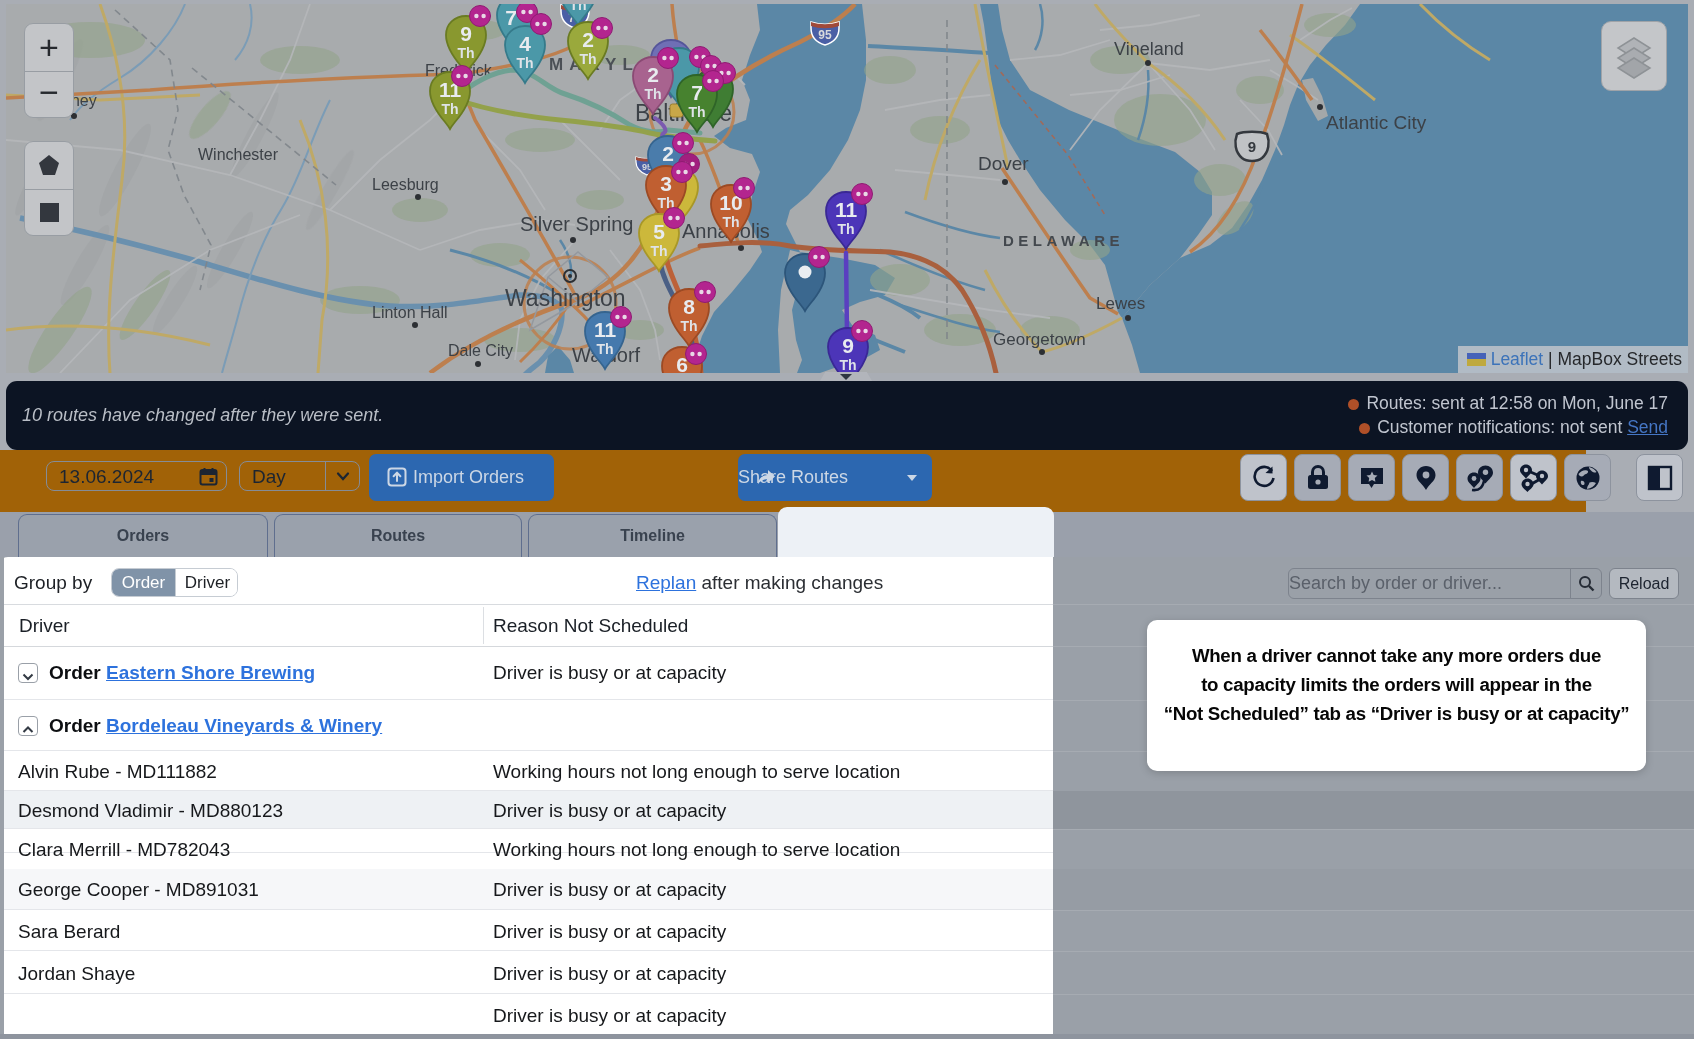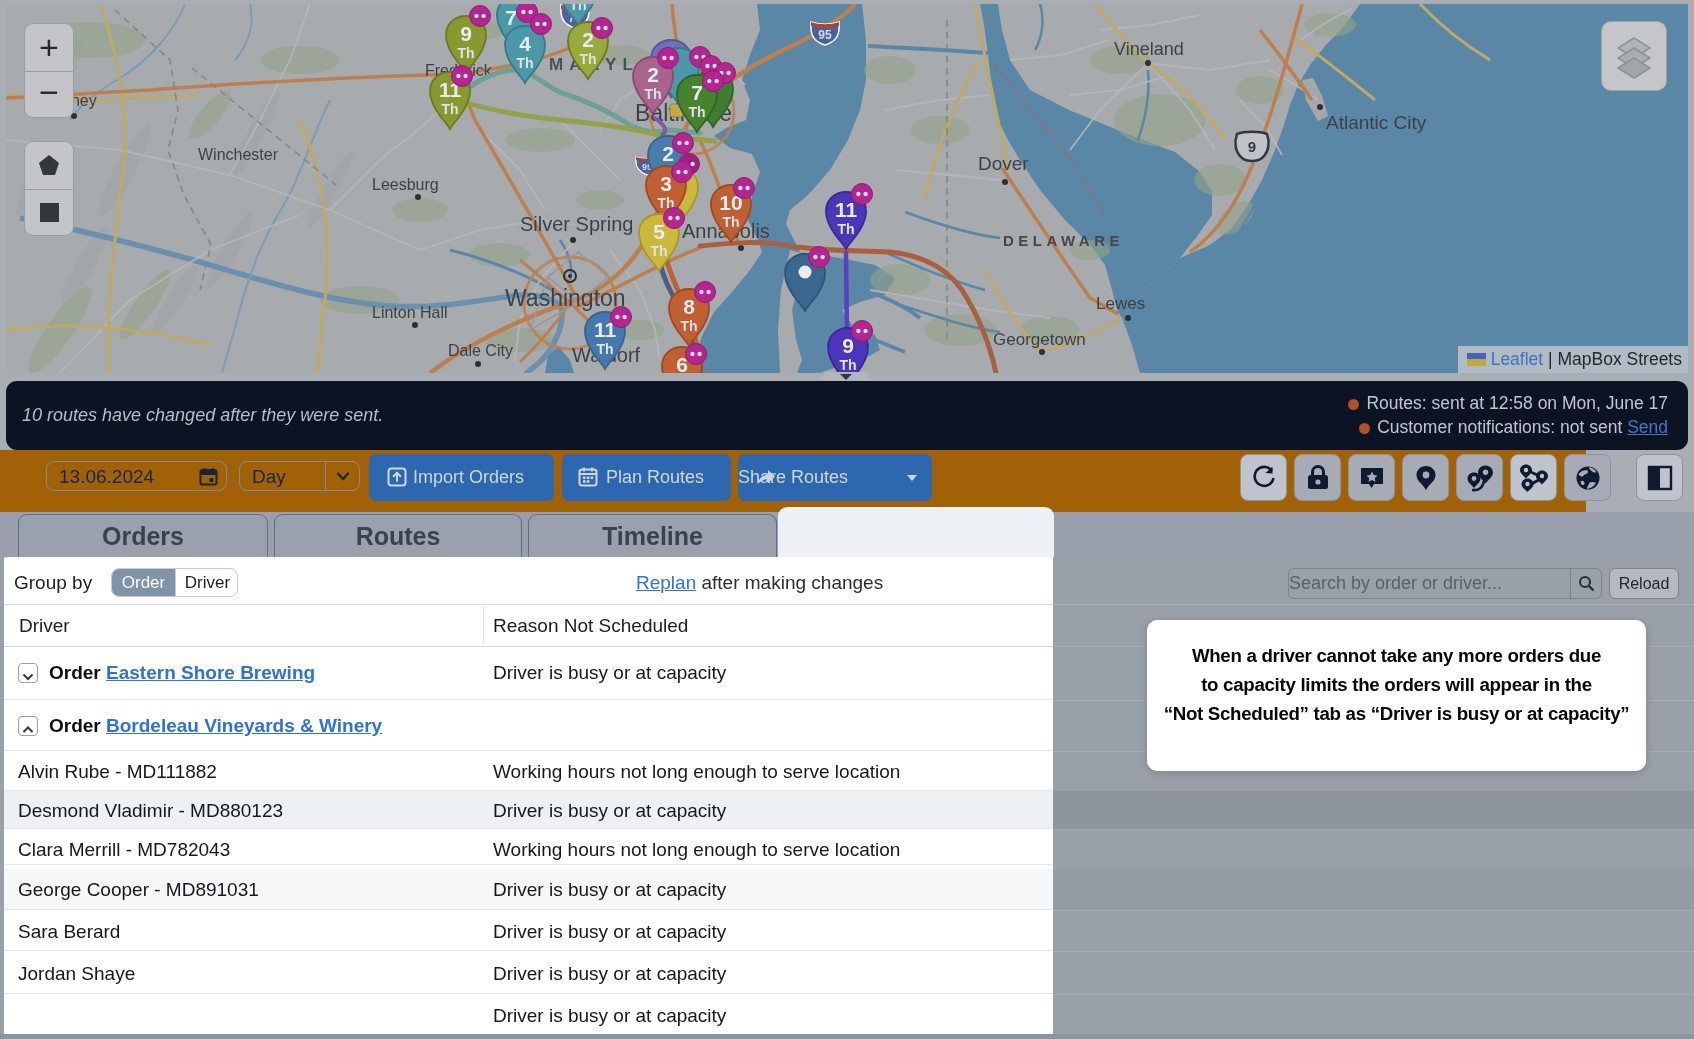--- a/index.html
+++ b/index.html
@@ -17,21 +17,21 @@
 
   
   #toolbar { left:0; top:450px; width:1586px; height:62px; background:#a16207; }
   .tb-input { position:absolute; top:11px; height:30px; border:1px solid #858c97; border-radius:8px; color:#1c2532; font-size:19px; line-height:29px; }
   .btn-blue { position:absolute; top:4px; height:47px; background:#2c67b0; border-radius:7px; color:#ccd7e5; font-size:18px; line-height:47px; text-align:left; }
   .icon-btn { position:absolute; top:4px; width:47px; height:47px; border:1px solid #8d939e; border-radius:8px; }
   .icon-btn svg { position:absolute; left:50%; top:50%; transform:translate(-50%,-50%); }
 
   
   #tabsrow { left:0; top:512px; width:1694px; height:45px; background:#9aa0ab; }
-  .tab { position:absolute; top:2px; height:43px; background:#9aa1ac; border:1px solid #5f6e8e; border-bottom:none; border-radius:9px 9px 0 0; color:#39424f; font-weight:bold; font-size:25px; text-align:center; line-height:42px; }
+  .tab { position:absolute; top:2px; height:43px; background:#9aa1ac; border:1px solid #5f6e8e; border-bottom:none; border-radius:9px 9px 0 0; color:#39424f; font-weight:bold; font-size:16px; text-align:center; line-height:42px; }
   #tab-halo { position:absolute; left:778px; top:-5px; width:276px; height:50px; background:#edf1f6; border-radius:9px 9px 0 0; }
   #tab-active { position:absolute; left:784px; top:1px; width:251px; height:44px; background:#ffffff; border-radius:9px 9px 0 0; color:#101826; font-weight:bold; font-size:19px; text-align:center; line-height:44px; }
 
   
   #panel { left:0; top:557px; width:1053px; height:477px; background:#ffffff; border-radius:8px 0 0 0; font-size:19px; color:#16181b; }
   .row { position:absolute; left:0; width:1053px; border-bottom:1px solid #e4e6ea; }
   .c1 { position:absolute; left:18px; }
   .c2 { position:absolute; left:493px; }
   a.lnk { color:#2d72dd; font-weight:bold; text-decoration:underline; }
   .chev { position:absolute; left:18px; width:20px; height:20px; border:1.5px solid #9aa0a8; border-radius:4px; color:#333a44; text-align:center; }
@@ -540,33 +540,20 @@
         <path d="M2 2.5 L7 8 L12 2.5" fill="none" stroke="#1c2532" stroke-width="2.2" stroke-linecap="round"></path>
       </svg>
     <div style="position:absolute;right:33px;top:0px;width:1px;height:28px;background:#858c97;"></div>
   </div>
   <div class="btn-blue" style="left:369px;width:185px;padding-left:44px;">Import Orders
     <svg style="position:absolute;left:18px;top:13px;" width="20" height="20" viewBox="0 0 20 20">
         <rect x="1.5" y="1.5" width="17" height="17" rx="3" fill="none" stroke="#ccd7e5" stroke-width="2"></rect>
         <path d="M10 14 V6 M6.6 9.2 L10 5.6 L13.4 9.2" fill="none" stroke="#ccd7e5" stroke-width="2" stroke-linecap="round" stroke-linejoin="round"></path>
       </svg>
   </div>
-  <div class="btn-blue" style="left:562px;width:169px;padding-left:44px;">Plan Routes
-    <svg style="position:absolute;left:16px;top:13px;" width="20" height="20" viewBox="0 0 20 20">
-        <rect x="1.5" y="2.5" width="17" height="16" rx="2.5" fill="none" stroke="#ccd7e5" stroke-width="2"></rect>
-        <line x1="1.5" y1="7" x2="18.5" y2="7" stroke="#ccd7e5" stroke-width="2"></line>
-        <line x1="6" y1="0.5" x2="6" y2="4.5" stroke="#ccd7e5" stroke-width="2"></line>
-        <line x1="14" y1="0.5" x2="14" y2="4.5" stroke="#ccd7e5" stroke-width="2"></line>
-        <rect x="5" y="9.5" width="2.6" height="2.6" fill="#ccd7e5"></rect>
-        <rect x="8.8" y="9.5" width="2.6" height="2.6" fill="#ccd7e5"></rect>
-        <rect x="12.6" y="9.5" width="2.6" height="2.6" fill="#ccd7e5"></rect>
-        <rect x="5" y="13.2" width="2.6" height="2.6" fill="#ccd7e5"></rect>
-        <rect x="8.8" y="13.2" width="2.6" height="2.6" fill="#ccd7e5"></rect>
-      </svg>
-  </div>
   <div class="btn-blue" style="left:738px;width:194px;">Share Routes
     <svg style="position:absolute;left:17px;top:13px;" width="22" height="20" viewBox="0 0 22 20">
         <path d="M13 3 L20 9.5 L13 16 L13 12.3 C8 12.3 5 14 2.8 17.5 C3.3 11.5 7 8.3 13 8 Z" fill="#ccd7e5"></path>
       </svg>
     <svg style="position:absolute;right:14px;top:20px;" width="12" height="8" viewBox="0 0 12 8">
         <path d="M1 1 L6 7 L11 1 Z" fill="#ccd7e5"></path>
       </svg>
   </div>
 
   <div class="icon-btn" style="left:1240px;background:#bfc3cb;">
@@ -667,21 +654,21 @@
     <div class="c1" style="left:49px;top:15px;font-weight:bold;color:#0d0f12;">Order <a class="lnk" href="#">Bordeleau Vineyards &amp; Winery</a></div>
   </div>
   <div class="row" style="top:194px;height:40px;">
       <div class="c1" style="top:10px;">Alvin Rube - MD111882</div>
       <div class="c2" style="top:10px;">Working hours not long enough to serve location</div>
     </div>
   <div class="row" style="top:234px;height:38px;background:#eef1f4;">
       <div class="c1" style="top:9px;">Desmond Vladimir - MD880123</div>
       <div class="c2" style="top:9px;">Driver is busy or at capacity</div>
     </div>
-  <div class="row" style="top:272px;height:36px;">
+  <div class="row" style="top:272px;height:24px;">
       <div class="c1" style="top:10px;">Clara Merrill - MD782043</div>
       <div class="c2" style="top:10px;">Working hours not long enough to serve location</div>
     </div>
   <div class="row" style="top:312px;height:41px;background:#f6f7f9;">
       <div class="c1" style="top:10px;text-align:center;">George Cooper - MD891031</div>
       <div class="c2" style="top:10px;">Driver is busy or at capacity</div>
     </div>
   <div class="row" style="top:353px;height:41px;">
       <div class="c1" style="top:11px;">Sara Berard</div>
       <div class="c2" style="top:11px;">Driver is busy or at capacity</div>

